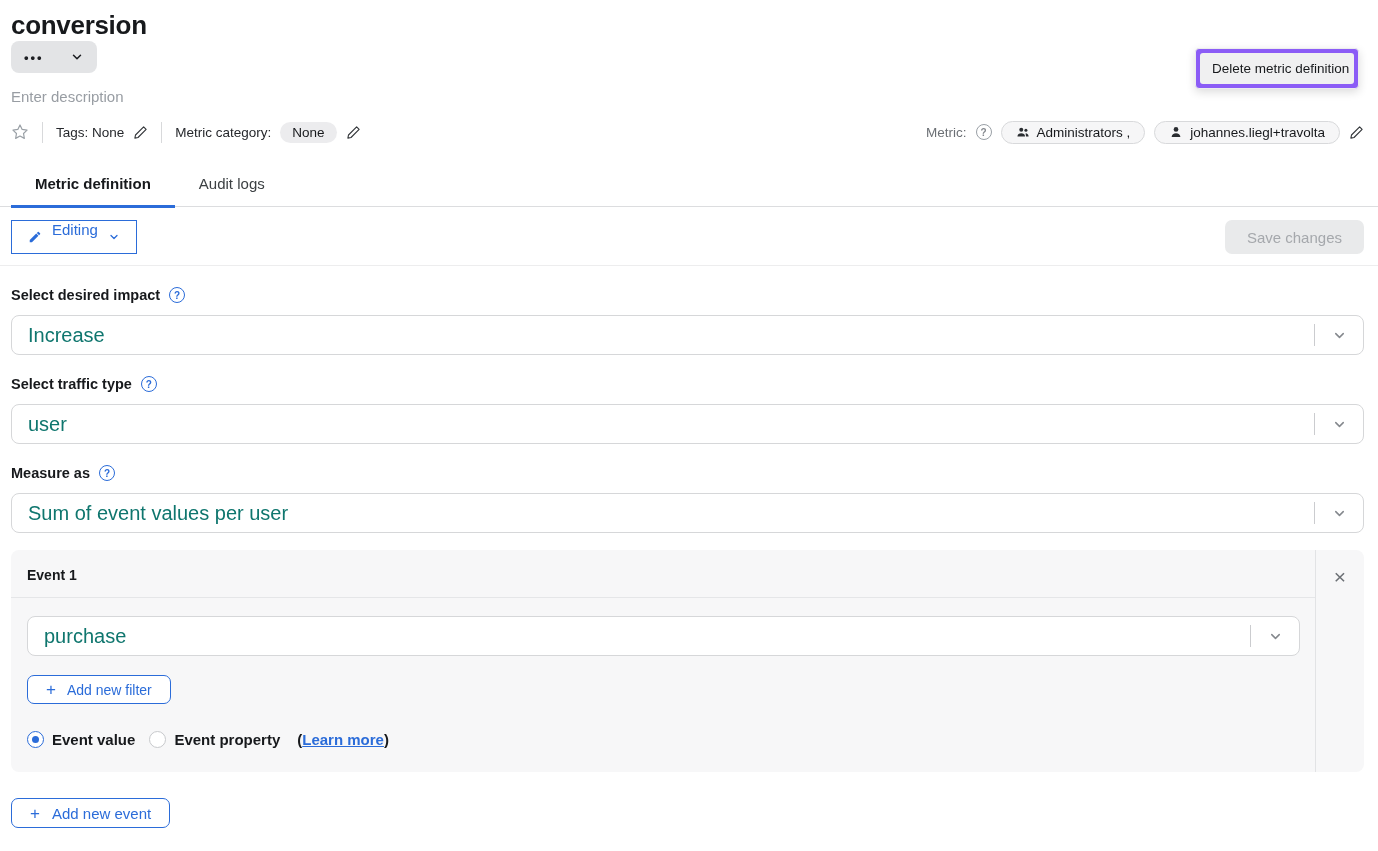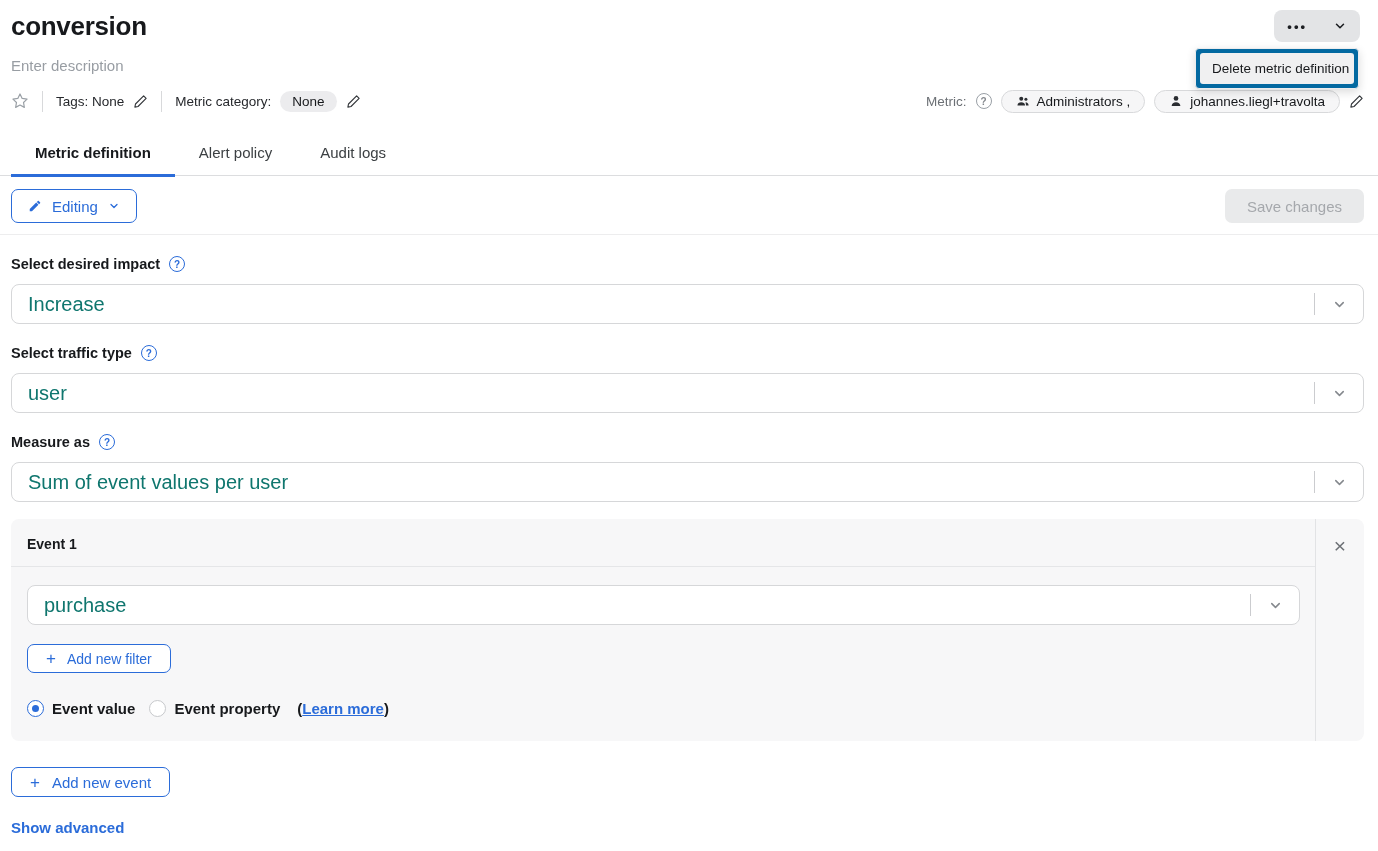--- a/index.html
+++ b/index.html
@@ -1,20 +1,20 @@
 <!DOCTYPE html>
 <html><head>
 <meta charset="utf-8">
 <style>
   * { box-sizing: border-box; margin: 0; padding: 0; }
   html, body { width: 1378px; height: 851px; background: #fff; }
   body { font-family: "Liberation Sans", sans-serif; color: #17191c; position: relative; overflow: hidden; }
 
   
-  .title-row { display: flex; justify-content: space-between; align-items: flex-end; padding: 10px 18px 0 11px; }
+  .title-row { display: flex; justify-content: space-between; align-items: flex-start; padding: 10px 18px 0 11px; flex-direction: column; }
   .page-title { font-size: 26px; font-weight: 700; letter-spacing: -0.3px; }
   .split-btn { display: flex; align-items: stretch; background: #e3e4e6; border-radius: 8px; height: 32px; overflow: hidden; }
   .split-btn .seg { display: flex; align-items: center; padding: 0 13px; cursor: pointer; color: #1d1f23; }
   .more-dots { font-size: 13px; font-weight: 700; letter-spacing: 2px; line-height: 1; }
   .description { padding: 0 11px; margin-top: 15px; font-size: 15px; color: #989da3; }
 
   .meta-row { display: flex; justify-content: space-between; align-items: center; padding: 0 14px 0 11px; margin-top: 15px; height: 24px; }
   .meta-left { display: flex; align-items: center; gap: 13px; }
   .meta-item { display: flex; align-items: center; gap: 9px; font-size: 13.5px; color: #26282c; }
   .vdiv { width: 1px; height: 21px; background: #d8d9db; }
@@ -22,32 +22,32 @@
   .star { color: #9aa0a6; }
   .pencil { color: #33363a; cursor: pointer; }
   .pill-none { background: #ececee; border-radius: 12px; padding: 3px 12px; font-size: 13.5px; color: #17191c; }
 
   .meta-right { display: flex; align-items: center; gap: 9px; font-size: 13.5px; color: #6c7075; }
   .help-circle { width: 16px; height: 16px; border-radius: 50%; border: 1.3px solid #9aa0a6; color: #84888d; font-size: 10px; font-weight: 700; display: inline-flex; align-items: center; justify-content: center; }
   .owner-pill { display: inline-flex; align-items: center; gap: 7px; border: 1px solid #d8d9db; background: #f6f6f7; border-radius: 14px; padding: 3px 14px; font-size: 13.5px; color: #17191c; cursor: pointer; }
   .owner-pill .icon { color: #2a2d31; }
 
   
-  .dropdown { position: absolute; top: 48px; right: 19px; width: 164px; background: #0369a1; border: 1px solid #ececee; border-radius: 4px; box-shadow: 0 3px 10px rgba(0,0,0,0.14); padding: 4px; z-index: 20; }
+  .dropdown { position: absolute; top: 48px; right: 19px; width: 164px; background: #8b5cf6; border: 1px solid #ececee; border-radius: 4px; box-shadow: 0 3px 10px rgba(0,0,0,0.14); padding: 4px; z-index: 20; }
   .dropdown-item { background: #f0f0f1; border-radius: 3px; padding: 8px 12px; font-size: 13.5px; color: #17191c; cursor: pointer; white-space: nowrap; }
 
   
   .tabs { display: flex; margin-top: 21px; border-bottom: 1px solid #dcdddf; padding-left: 11px; }
   .tab { position: relative; padding: 10px 24px 14px; font-size: 15px; color: #3c4043; cursor: pointer; }
   .tab.active { font-weight: 700; color: #17191c; }
   .tab.active::after { content: ""; position: absolute; left: 0; right: 0; bottom: -2px; height: 3px; background: var(--accent); }
 
   
   .toolbar { display: flex; justify-content: space-between; align-items: center; padding: 13px 14px 11px 11px; border-bottom: 1px solid #ededee; }
-  .btn-editing { display: inline-flex; align-items: center; gap: 10px; height: 34px; padding: 0 16px; border: 1px solid var(--accent); border-radius: 7px; background: #fff; color: var(--accent); font-size: 15px; cursor: pointer; font-family: inherit; }
+  .btn-editing { display: inline-flex; gap: 10px; height: 34px; padding: 0 16px; border: 1px solid var(--accent); border-radius: 0; background: #fff; color: var(--accent); font-size: 15px; cursor: pointer; font-family: inherit; }
   .btn-save { height: 34px; padding: 0 22px; background: #e9eaeb; color: #a5a8ac; border: none; border-radius: 7px; font-size: 15px; font-family: inherit; cursor: default; }
 
   
   .form { padding: 0 14px 0 11px; }
   .field-label { display: flex; align-items: flex-start; gap: 9px; margin-top: 21px; font-size: 14.5px; font-weight: 700; color: #17191c; }
   .help-blue { width: 16px; height: 16px; border-radius: 50%; border: 1.4px solid var(--accent); color: var(--accent); font-size: 10px; font-weight: 700; display: inline-flex; align-items: center; justify-content: center; }
   .select { margin-top: 12px; height: 40px; border: 1px solid #d6d7d9; border-radius: 8px; background: #fff; display: flex; align-items: center; cursor: pointer; }
   .select-value { flex: 1; padding: 0 16px; font-size: 20px; color: #0f766e; }
   .select-sep { width: 1px; height: 22px; background: #cbcccf; }
   .select-chevron { width: 48px; display: flex; align-items: center; justify-content: center; color: #84888d; }
@@ -161,21 +161,20 @@
 </div>
 
 
 <div class="dropdown">
   <div class="dropdown-item">Delete metric definition</div>
 </div>
 
 
 <div class="tabs">
   <div class="tab active">Metric definition</div>
-  <div class="tab">Alert policy</div>
   <div class="tab">Audit logs</div>
 </div>
 
 
 <div class="toolbar">
   <button class="btn-editing">
     <span class="icon">
       <svg viewBox="0 0 24 24" width="14" height="14" fill="currentColor">
           <path d="M3 17.2V21h3.8L17.9 9.9l-3.8-3.8L3 17.2zM20.7 7.1c.4-.4.4-1 0-1.4l-2.4-2.4c-.4-.4-1-.4-1.4 0l-1.8 1.8 3.8 3.8 1.8-1.8z"></path>
         </svg>

